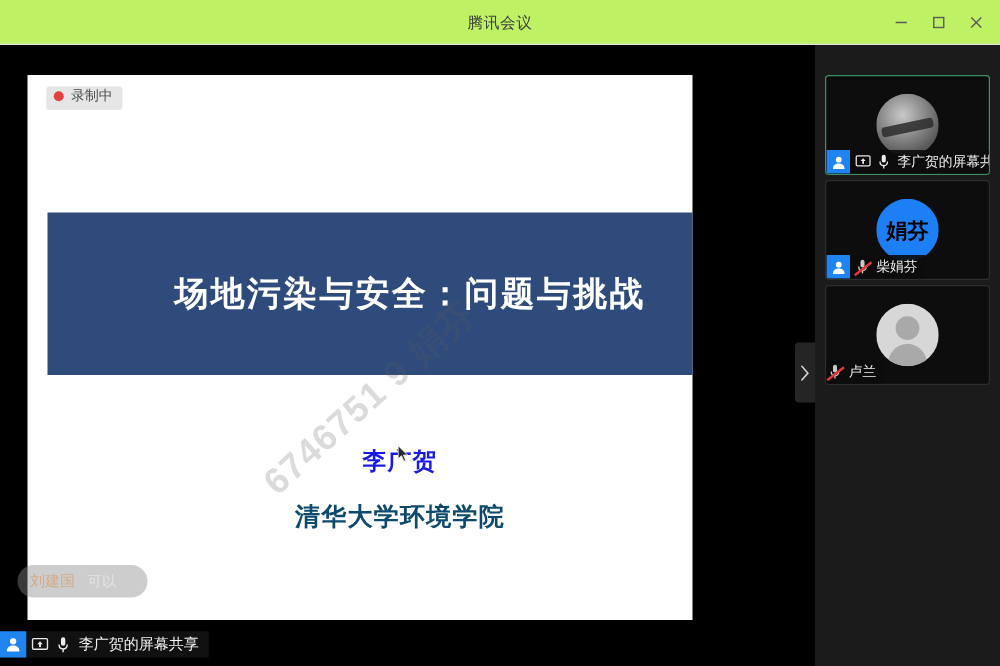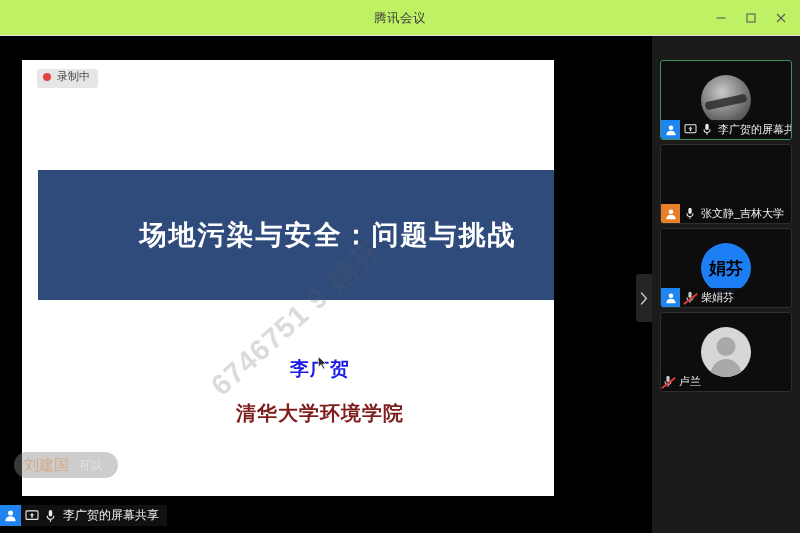--- a/index.html
+++ b/index.html
@@ -83,21 +83,21 @@
     text-align: center;
     color: #1a1ae6;
     font-size: 19px;
     font-weight: bold;
     letter-spacing: 1px;
   }
   .slide-affil {
     position: absolute;
     left: 0; top: 340px; width: 596px;
     text-align: center;
-    color: #7f1d1d;
+    color: #0c4a6e;
     font-size: 20px;
     font-weight: bold;
     letter-spacing: 1px;
   }
   .watermark {
     position: absolute;
     left: 140px; top: 170px;
     width: 420px;
     transform: rotate(-42deg);
     transform-origin: center center;
@@ -143,21 +143,21 @@
     left: 14px; top: 416px;
     height: 26px;
     min-width: 104px;
     padding: 0 14px 0 10px;
     border-radius: 13px;
     background: rgba(135,135,135,0.42);
     display: flex; align-items: center; gap: 10px;
     overflow: hidden;
   }
   .chat-name {
-    font-size: 15px;
+    font-size: 12px;
     color: rgba(214,150,92,0.62);
     white-space: nowrap;
   }
   .chat-msg {
     font-size: 11.5px;
     color: rgba(236,236,236,0.72);
     white-space: nowrap;
   }
 
   
@@ -414,38 +414,20 @@
           <svg width="10" height="13" viewBox="0 0 12 16" aria-hidden="true">
             <rect x="4" y="1" width="4" height="7.6" rx="2" fill="#ededed"></rect>
             <path d="M2.3 7.6 C2.3 10.4 3.9 11.7 6 11.7 C8.1 11.7 9.7 10.4 9.7 7.6" fill="none" stroke="#ededed" stroke-width="1.3"></path>
             <line x1="6" y1="11.7" x2="6" y2="14.6" stroke="#ededed" stroke-width="1.3"></line>
           </svg>
         </span>
         <span class="tile-name">李广贺的屏幕共享</span>
       </div>
     </div>
 
-    <div class="tile">
-      <div class="tile-label">
-        <span class="badge-person orange">
-          <svg width="12" height="12" viewBox="0 0 16 16" aria-hidden="true">
-            <circle cx="8" cy="5" r="3.1" fill="#ffffff"></circle>
-            <path d="M1.8 15 C1.8 10.8 4.6 9 8 9 C11.4 9 14.2 10.8 14.2 15 Z" fill="#ffffff"></path>
-          </svg>
-        </span>
-        <span class="icon-mic">
-          <svg width="10" height="13" viewBox="0 0 12 16" aria-hidden="true">
-            <rect x="4" y="1" width="4" height="7.6" rx="2" fill="#ededed"></rect>
-            <path d="M2.3 7.6 C2.3 10.4 3.9 11.7 6 11.7 C8.1 11.7 9.7 10.4 9.7 7.6" fill="none" stroke="#ededed" stroke-width="1.3"></path>
-            <line x1="6" y1="11.7" x2="6" y2="14.6" stroke="#ededed" stroke-width="1.3"></line>
-          </svg>
-        </span>
-        <span class="tile-name">张文静_吉林大学</span>
-      </div>
-    </div>
 
     <div class="tile">
       <div class="tile-avatar">
         <div class="av-initials">娟芬</div>
       </div>
       <div class="tile-label">
         <span class="badge-person">
           <svg width="12" height="12" viewBox="0 0 16 16" aria-hidden="true">
             <circle cx="8" cy="5" r="3.1" fill="#ffffff"></circle>
             <path d="M1.8 15 C1.8 10.8 4.6 9 8 9 C11.4 9 14.2 10.8 14.2 15 Z" fill="#ffffff"></path>

